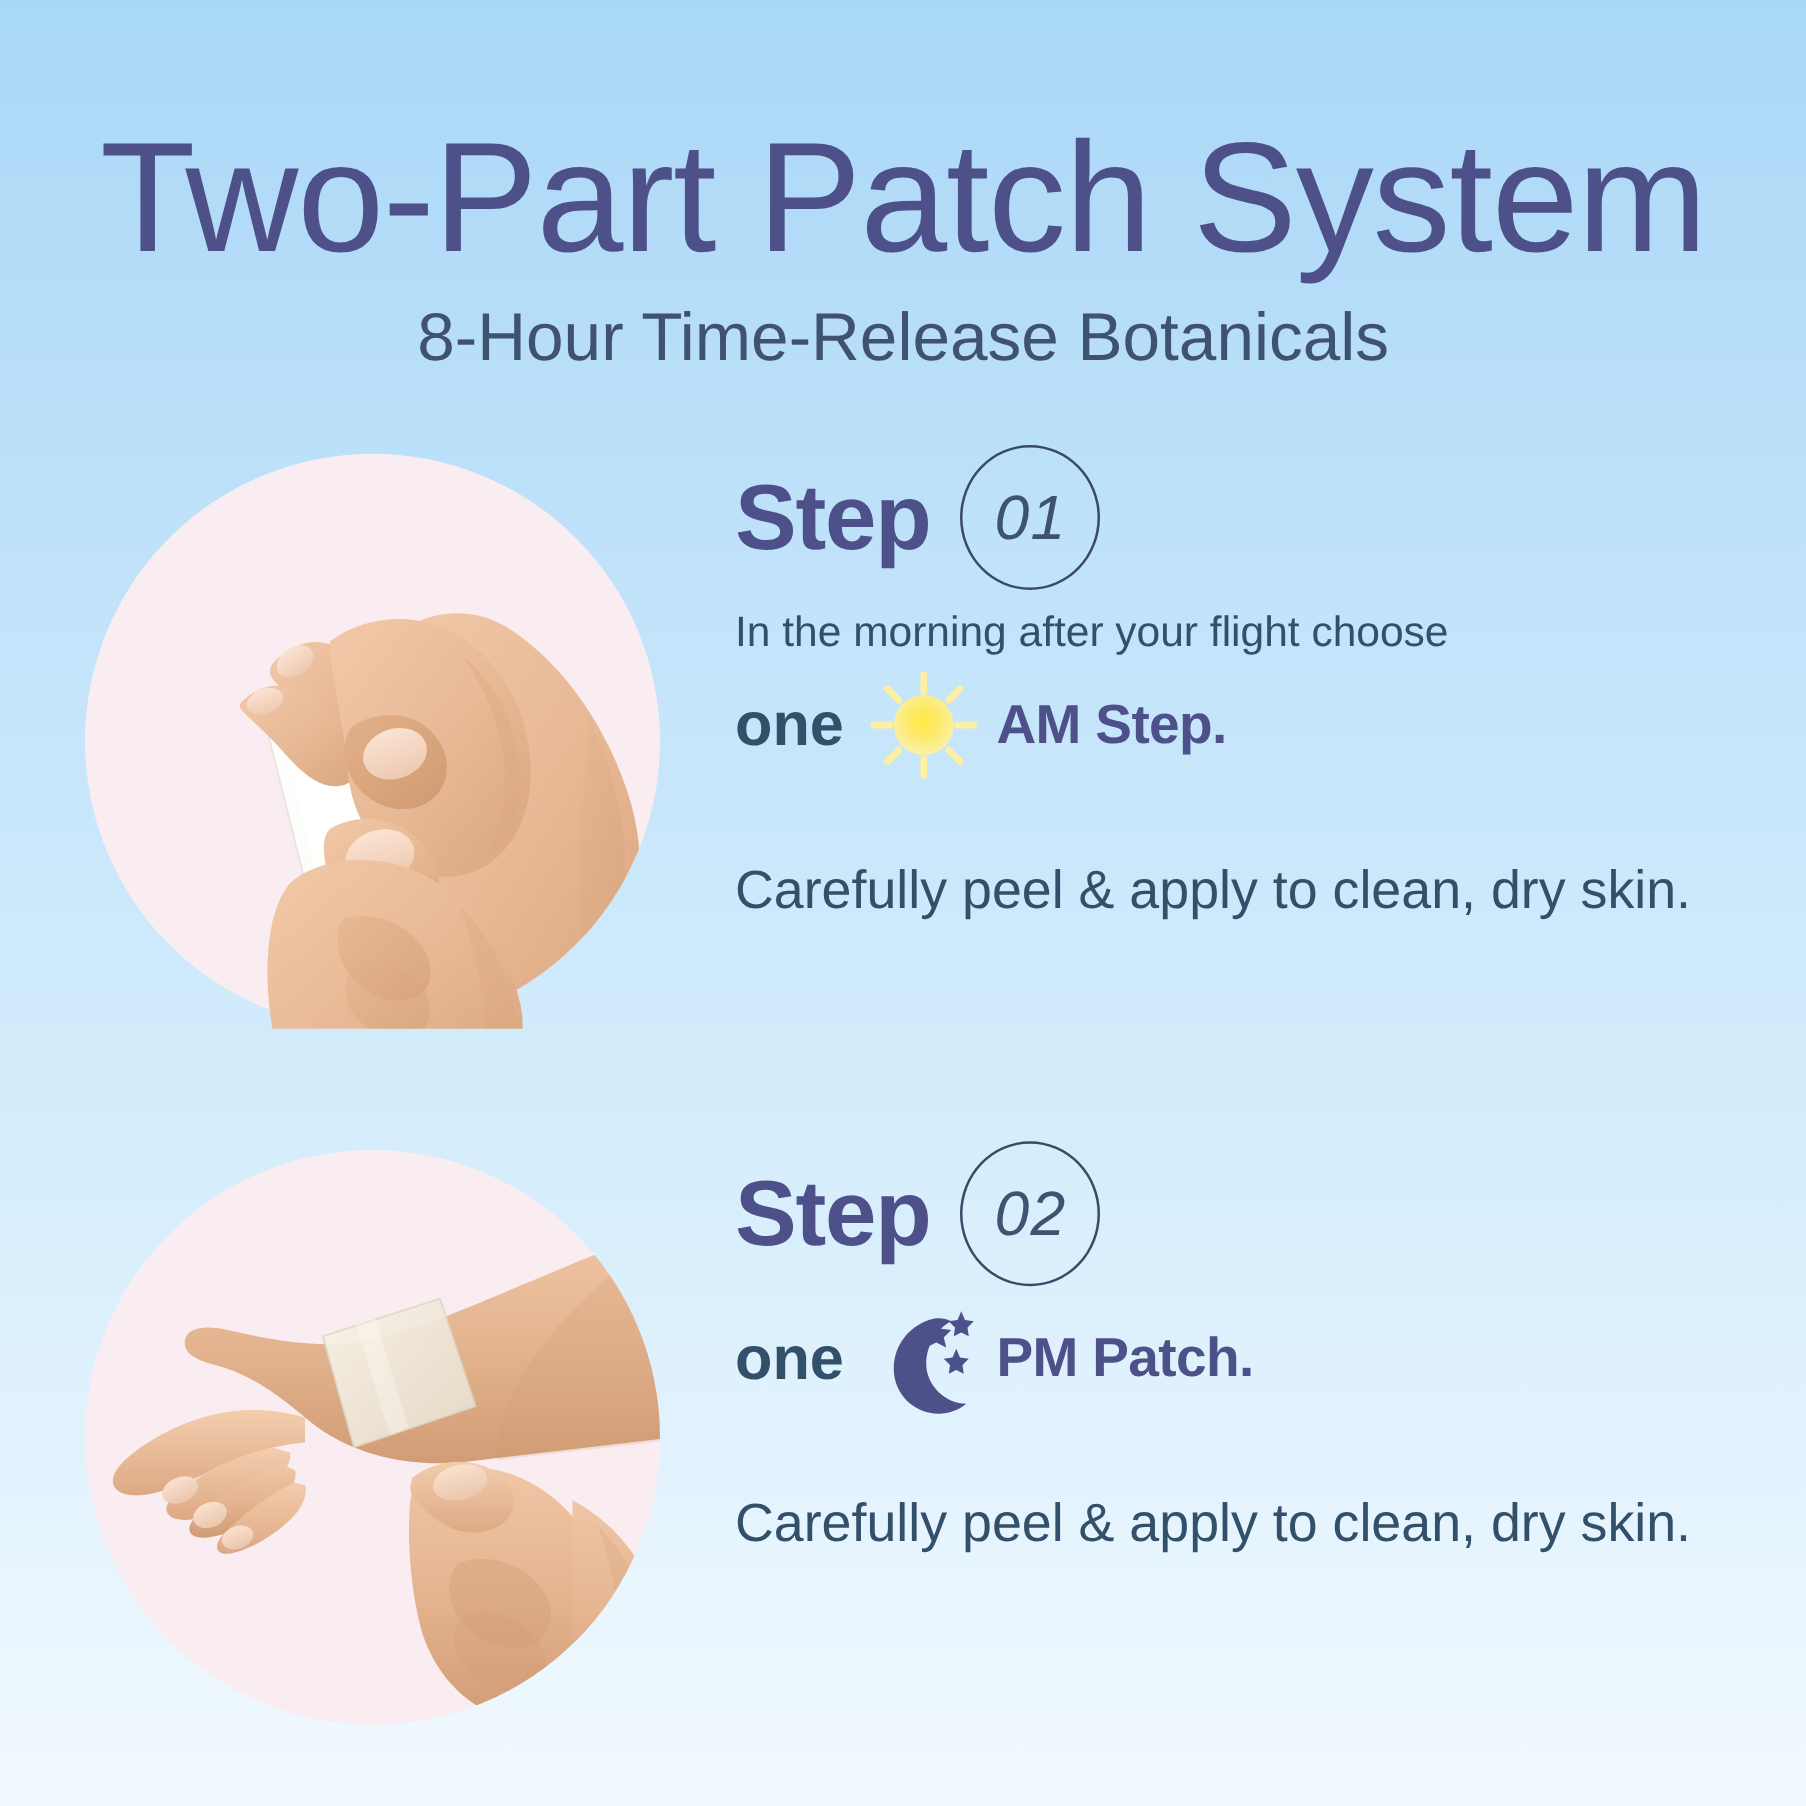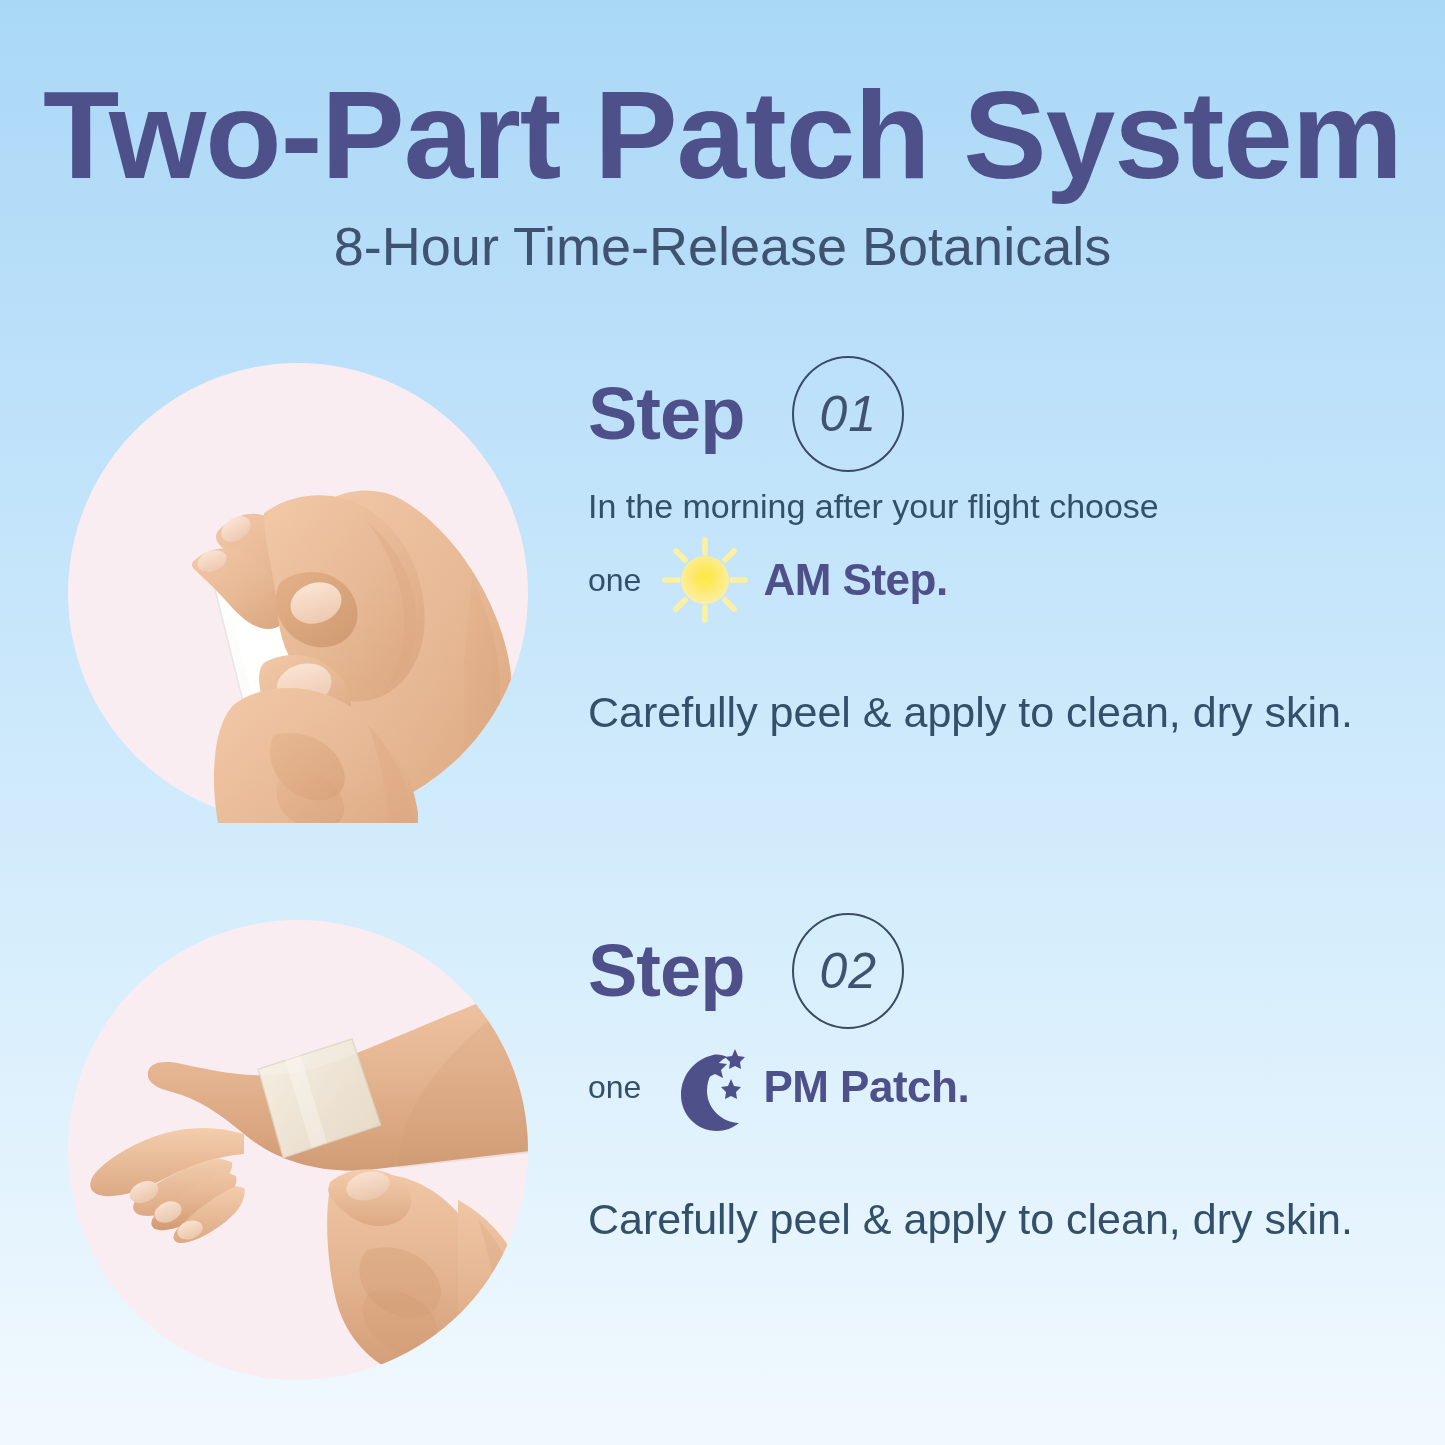--- a/index.html
+++ b/index.html
@@ -32,23 +32,23 @@
   
   .header {
     position: absolute;
     left: 0;
     top: 0;
     width: 1445px;
     text-align: center;
   }
   .main-title {
     margin: 0;
-    padding-top: 72px;
+    padding-top: 96px;
     font-size: 125px;
-    font-weight: bold;
+    font-weight: normal;
     letter-spacing: -1px;
     line-height: 1.0;
     color: #4e5189;
     white-space: nowrap;
   }
   .subtitle {
     margin: 0;
     padding-top: 22px;
     font-size: 54px;
     font-weight: normal;
@@ -95,21 +95,20 @@
   .step-text {
     position: absolute;
     left: 588px;
     top: 0;
     width: 800px;
   }
   .step-heading {
     display: flex;
     align-items: center;
     height: 118px;
-    gap: 24px;
   }
   .step-word {
     font-size: 74px;
     font-weight: bold;
     color: #4e5189;
     line-height: 1;
     letter-spacing: -1px;
   }
   .step-badge {
     margin-left: 24px;
@@ -140,22 +139,23 @@
   #step-block-1 .line-1 { margin-top: 16px; }
   #step-block-2 .line-1 { margin-top: 16px; }
 
   .line-2 {
     margin-top: 26px;
     display: flex;
     align-items: center;
     height: 62px;
   }
   .word-one {
-    font-size: 32px;
+    font-size: 49px;
     color: #33506a;
+    font-weight: bold;
   }
   .patch-icon {
     margin: 0 12px 0 18px;
     width: 92px;
     height: 92px;
     flex: none;
     position: relative;
   }
   .patch-icon svg { display: block; }
   .patch-label {

